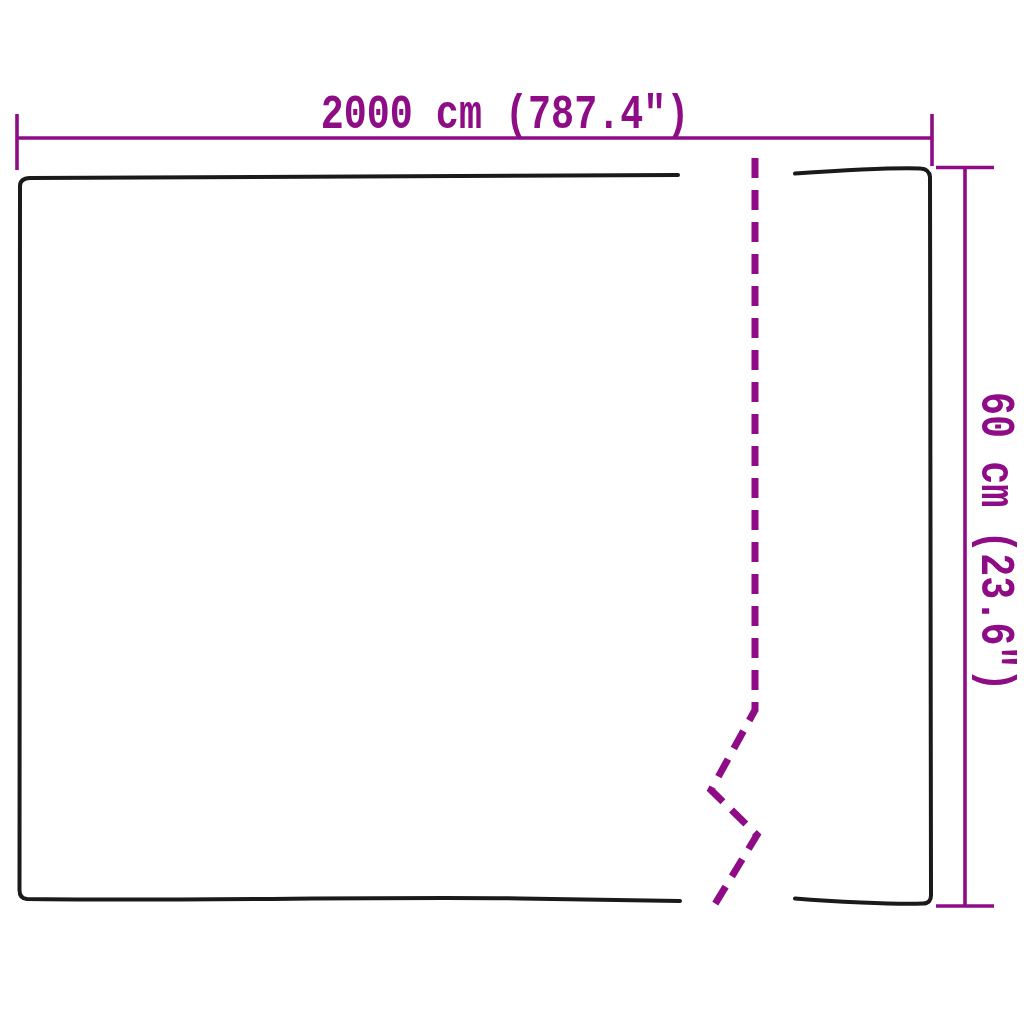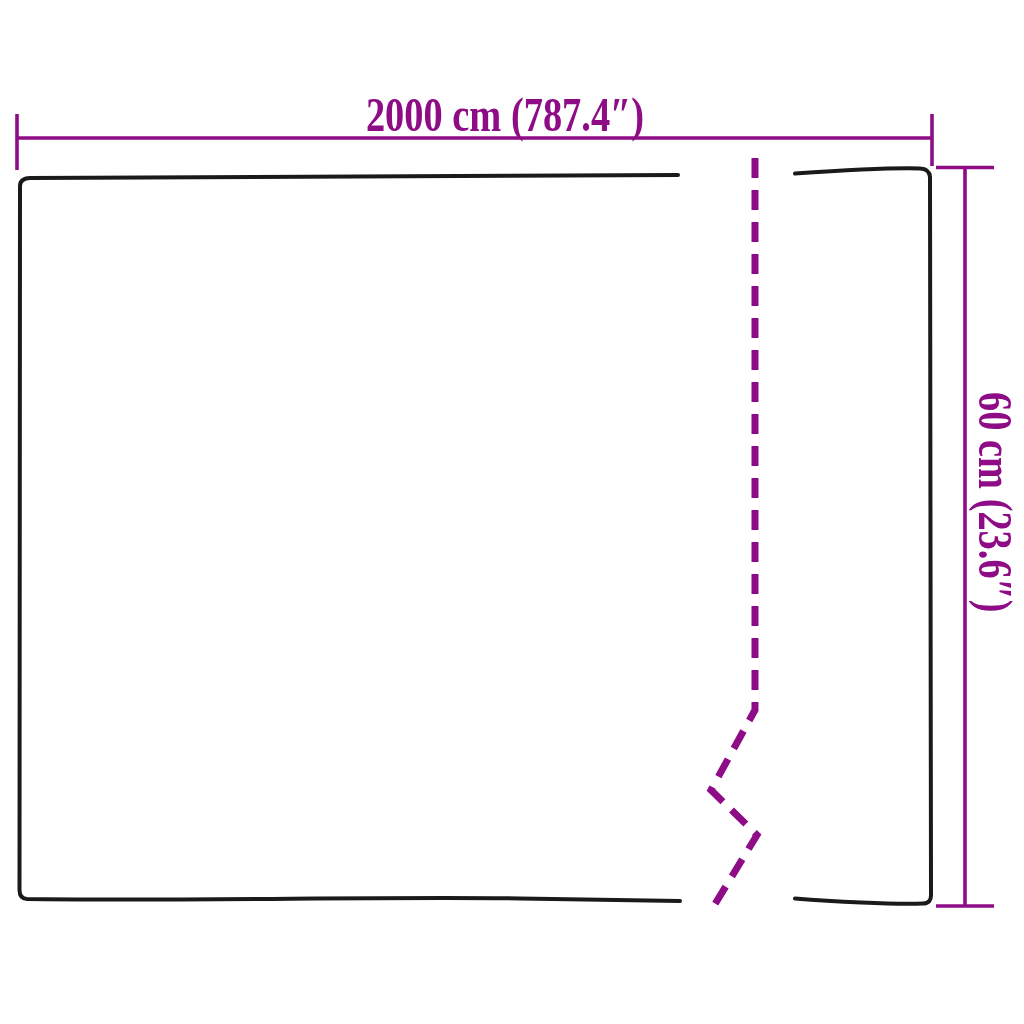--- a/index.html
+++ b/index.html
@@ -11,21 +11,21 @@
     margin: 0;
     padding: 0;
     background: var(--bg);
   }
   .canvas {
     position: relative;
     width: 1024px;
     height: 1024px;
     background: var(--bg);
     overflow: hidden;
-    font-family: Liberation Serif, serif;
+    font-family: Liberation Mono, monospace;
   }
   .diagram-svg {
     position: absolute;
     left: 0;
     top: 0;
     width: 1024px;
     height: 1024px;
   }
   .outline-stroke {
     stroke: var(--outline);

